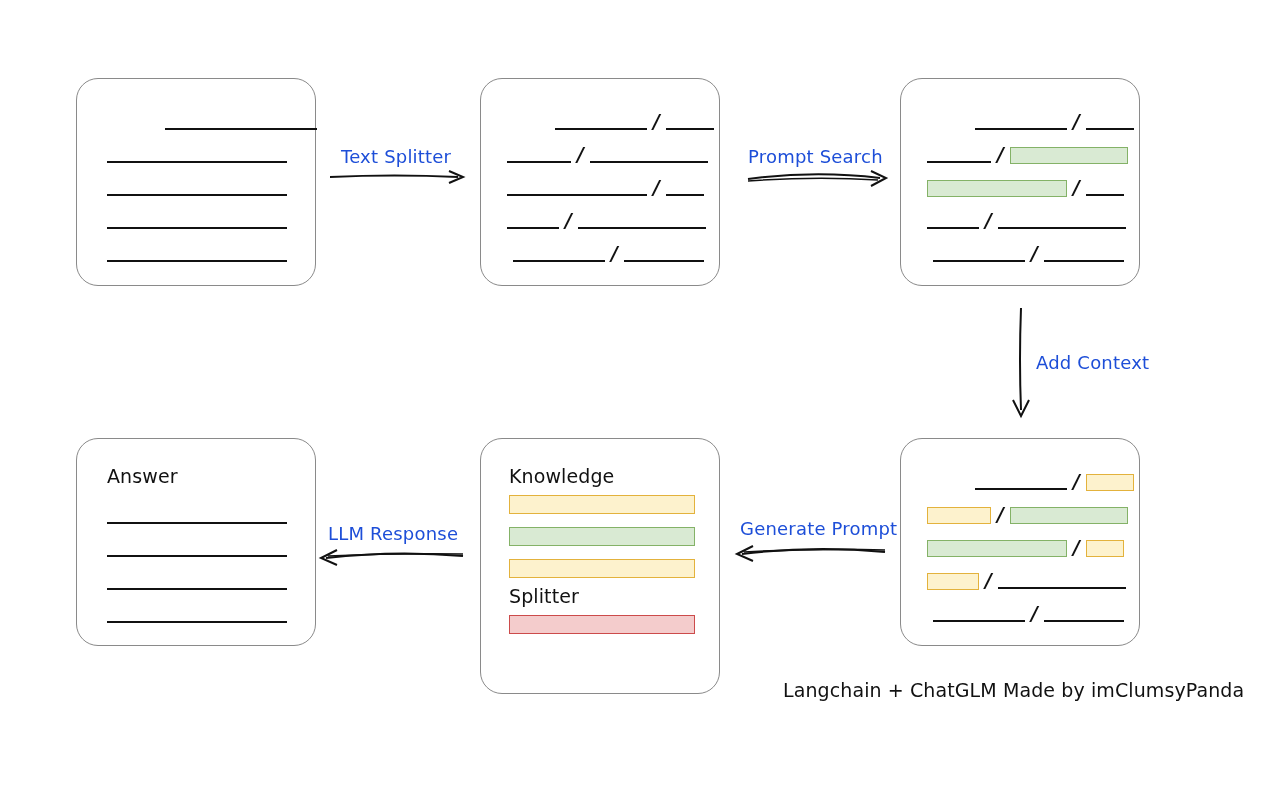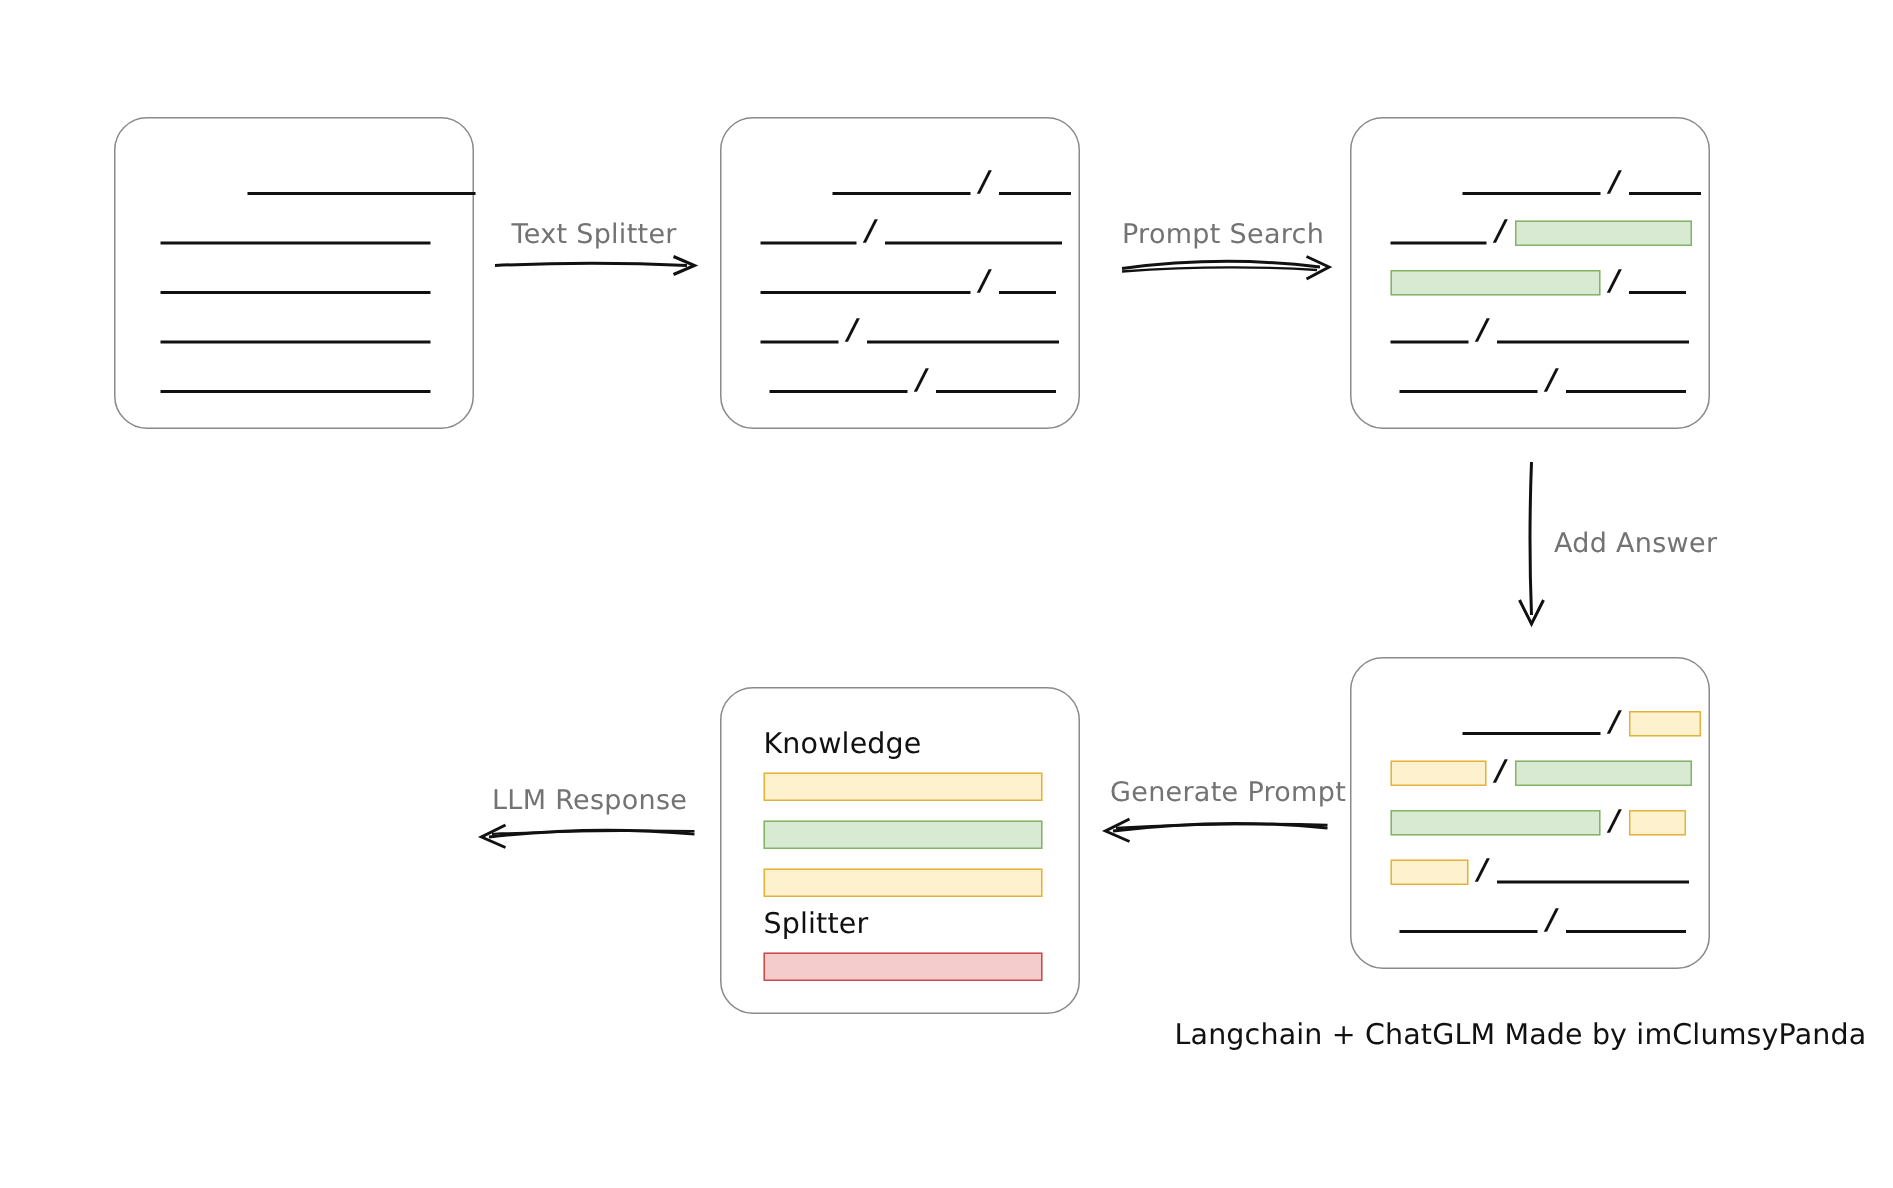--- a/index.html
+++ b/index.html
@@ -87,21 +87,21 @@
     font-family: "DejaVu Sans", sans-serif;
     font-size: 19px;
     color: #111111;
     letter-spacing: 0.1px;
     white-space: nowrap;
   }
   .edge-label {
     position: absolute;
     font-family: "DejaVu Sans", sans-serif;
     font-size: 18px;
-    color: #737373;
+    color: #1d4ed8;
     white-space: nowrap;
     letter-spacing: 0.2px;
   }
   .footer-label {
     position: absolute;
     font-family: "DejaVu Sans", sans-serif;
     font-size: 19px;
     color: #111111;
     white-space: nowrap;
     letter-spacing: 0.1px;
@@ -148,21 +148,21 @@
 
     <g>
       <path d="M463 556 Q 395 550 326 558" fill="none" stroke="#111" stroke-width="2"></path>
       <path d="M463 554 Q 395 553 328 556" fill="none" stroke="#111" stroke-width="1.5"></path>
       <path d="M337 550 L321 558 L337 565" fill="none" stroke="#111" stroke-width="2"></path>
     </g>
   </svg>
 
   <div class="edge-label" style="left:341px; top:146px;">Text Splitter</div>
   <div class="edge-label" style="left:748px; top:146px;">Prompt Search</div>
-  <div class="edge-label" style="left:1036px; top:352px;">Add Answer</div>
+  <div class="edge-label" style="left:1036px; top:352px;">Add Context</div>
   <div class="edge-label" style="left:740px; top:518px;">Generate Prompt</div>
   <div class="edge-label" style="left:328px; top:523px;">LLM Response</div>
 
   <div class="doc-box" style="left:76px; top:78px; width:240px; height:208px;">
     <div class="rows">
         <div class="row" style="left: 30px; top: 34px;">
           <span style="display: inline-block; width: 58px;"></span>
           <span class="seg" style="width: 152px;"></span>
         </div>
         <div class="row" style="left: 30px; top: 67px;">
@@ -269,25 +269,42 @@
         </div>
         <div class="row" style="left: 26px; top: 166px;">
           <span style="display: inline-block; width: 6px;"></span>
           <span class="seg" style="width: 92px;"></span>
           <span class="slash" style="margin: 0px 6px;">/</span>
           <span class="seg" style="width: 80px;"></span>
         </div>
       </div>
   </div>
 
-  <div class="doc-box" style="left:480px; top:458px; width:240px; height:218px;text-align:center;">
+  <div class="doc-box" style="left:480px; top:438px; width:240px; height:256px;text-align:center;">
     <div class="box-label" style="left:28px; top:26px;">Knowledge</div>
     <div class="bar chunk yellow" style="left:28px; top:56px; width:186px;"></div>
     <div class="bar chunk green" style="left:28px; top:88px; width:186px;"></div>
     <div class="bar chunk yellow" style="left:28px; top:120px; width:186px;"></div>
     <div class="box-label" style="left:28px; top:146px;">Splitter</div>
     <div class="bar chunk red" style="left:28px; top:176px; width:186px;"></div>
   </div>
 
+  <div class="doc-box" style="left:76px; top:438px; width:240px; height:208px;">
+    <div class="box-label" style="left:30px; top:26px;">Answer</div>
+    <div class="rows">
+        <div class="row" style="left: 30px; top: 68px;">
+          <span class="seg" style="width: 180px;"></span>
+        </div>
+        <div class="row" style="left: 30px; top: 101px;">
+          <span class="seg" style="width: 180px;"></span>
+        </div>
+        <div class="row" style="left: 30px; top: 134px;">
+          <span class="seg" style="width: 180px;"></span>
+        </div>
+        <div class="row" style="left: 30px; top: 167px;">
+          <span class="seg" style="width: 180px;"></span>
+        </div>
+      </div>
+  </div>
 
   <div class="footer-label" style="left:783px; top:679px;text-align:right;">Langchain + ChatGLM Made by imClumsyPanda</div>
 
 </div>
 
 </body></html>

